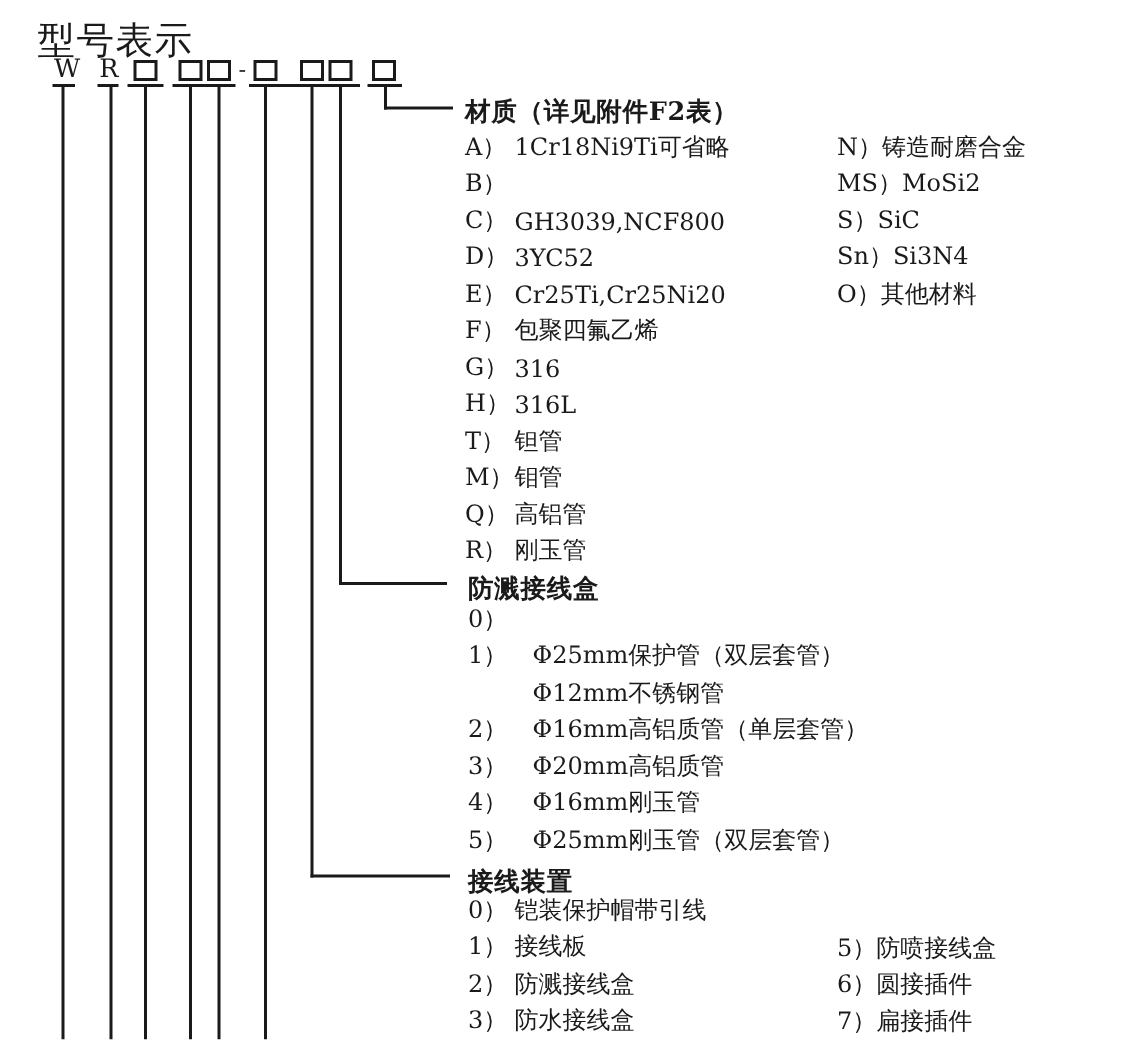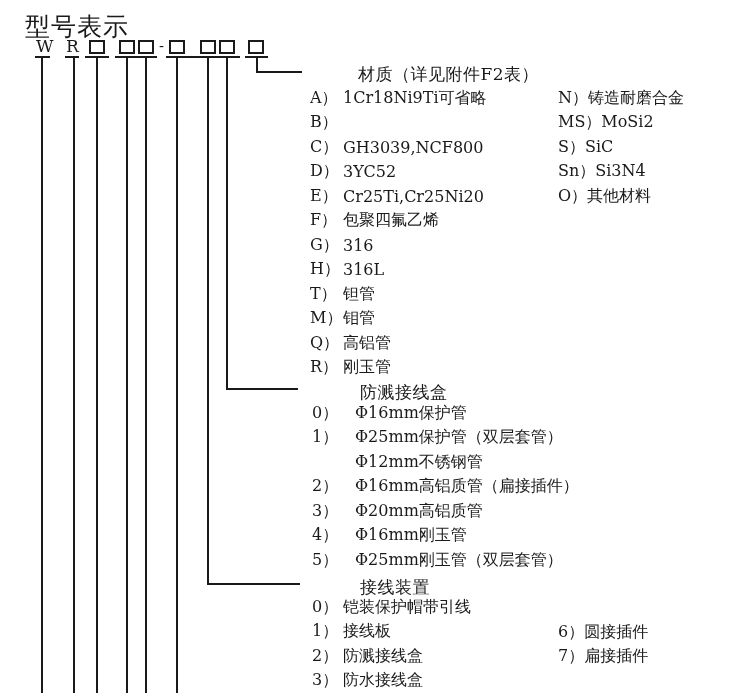--- a/index.html
+++ b/index.html
@@ -25,23 +25,22 @@
     font-size: 15px; width: 13px; text-align: center;
   }
   .code-box {
     top: 40px; width: 12px; height: 10px;
     border: 2px solid #1a1a1a; background: #fff;
   }
   .uline { top: 56px; height: 2px; background: #1a1a1a; }
   .vline { width: 2px; background: #1a1a1a; top: 58px; }
   .hline { height: 2px; background: #1a1a1a; }
   .sec-title {
-    font-size: 17px; font-weight: normal; letter-spacing: 0.5px;
+    font-size: 17px; font-weight: bold; letter-spacing: 0.5px;
     white-space: nowrap;
-    margin-left: 48px;
   }
   .list { display: block; }
   .list .row {
     height: 24.5px; display: flex; align-items: center;
     font-size: 16px; white-space: nowrap;
   }
   .list .k { flex: 0 0 auto; display: inline-block; }
   .mat-left .k { width: 33px; }
   .dia .k { width: 43px; }
   .term-left .k { width: 31px; }
@@ -154,33 +153,32 @@
   <div class="row">
       <span class="t">O）其他材料</span>
     </div>
 </div>
 
 <div class="abs sec-title" style="left:312px;top:381px;">防溅接线盒</div>
 
 <div class="abs list dia" style="left:312px;top:401px;">
   <div class="row">
       <span class="k">0）</span>
-      <span class="t">Φ16mm保护管</span>
     </div>
   <div class="row">
       <span class="k">1）</span>
       <span class="t">Φ25mm保护管（双层套管）</span>
     </div>
   <div class="row">
       <span class="k"></span>
       <span class="t">Φ12mm不锈钢管</span>
     </div>
   <div class="row">
       <span class="k">2）</span>
-      <span class="t">Φ16mm高铝质管（扁接插件）</span>
+      <span class="t">Φ16mm高铝质管（单层套管）</span>
     </div>
   <div class="row">
       <span class="k">3）</span>
       <span class="t">Φ20mm高铝质管</span>
     </div>
   <div class="row">
       <span class="k">4）</span>
       <span class="t">Φ16mm刚玉管</span>
     </div>
   <div class="row">
@@ -205,18 +203,21 @@
       <span class="t">防溅接线盒</span>
     </div>
   <div class="row">
       <span class="k">3）</span>
       <span class="t">防水接线盒</span>
     </div>
 </div>
 
 <div class="abs list" style="left:558px;top:620px;">
   <div class="row">
+      <span class="t">5）防喷接线盒</span>
+    </div>
+  <div class="row">
       <span class="t">6）圆接插件</span>
     </div>
   <div class="row">
       <span class="t">7）扁接插件</span>
     </div>
 </div>
 
 </body></html>

